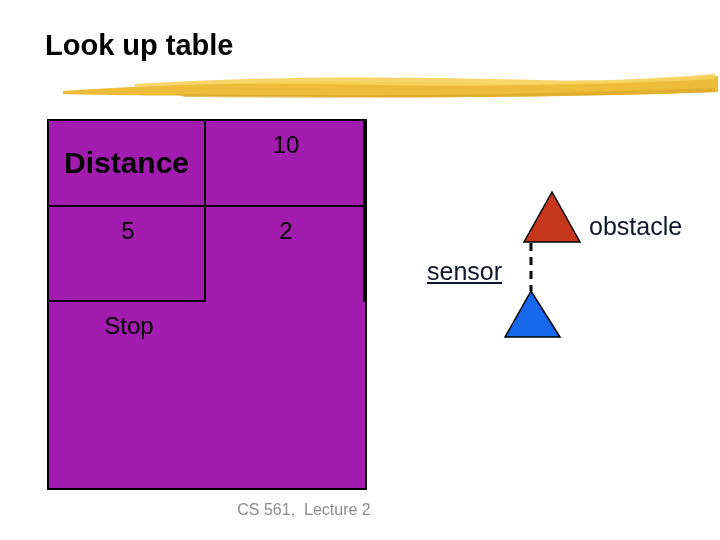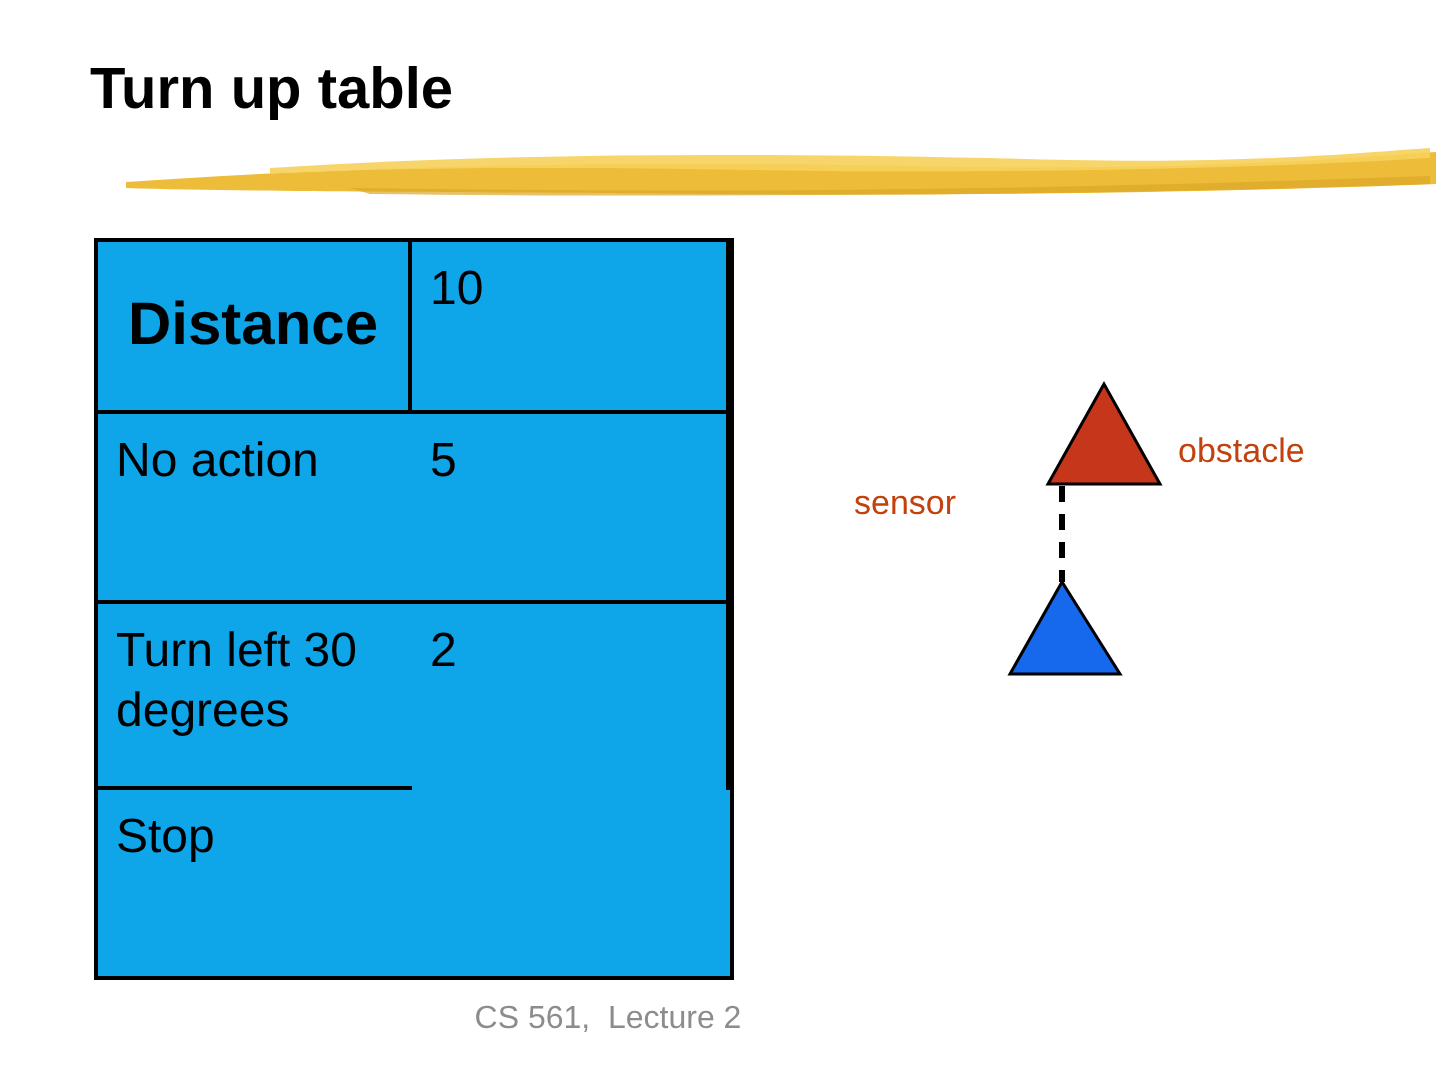--- a/index.html
+++ b/index.html
@@ -39,21 +39,22 @@
   .lookup-table {
     position: absolute;
     left: 47px;
     top: 119px;
     width: 320px;
     height: 371px;
     border: 2px solid #000000;
     display: grid;
     grid-template-columns: 157px 1fr;
     grid-template-rows: 86px 95px 93px 1fr;
-    background: #0ea5e9;
+    background: #a21caf;
+    text-align: center;
   }
   .cell {
     overflow: hidden;
   }
   .cell.col-left { border-right: 2px solid #000000; }
   .cell.row-inner { border-bottom: 2px solid #000000; }
   .cell.header {
     display: flex;
     align-items: center;
     justify-content: center;
@@ -69,62 +70,60 @@
   
   .diagram-svg {
     position: absolute;
     left: 420px;
     top: 185px;
     width: 300px;
     height: 160px;
   }
   .diagram-label {
     position: absolute;
-    font-size: 17px;
+    font-size: 25px;
     line-height: 30px;
-    color: #c2410c;
+    color: #0f172a;
     white-space: nowrap;
   }
   .label-obstacle { left: 589px; top: 211px; }
-  .label-sensor  { left: 427px; top: 237px; }
+  .label-sensor  { left: 427px; top: 256px; text-decoration: underline; }
   .label-agent   { left: 569px; top: 299px; }
 
   
   .slide-footer {
     position: absolute;
     left: 0;
     top: 501px;
     width: 608px;
     text-align: center;
     font-size: 16px;
     color: #8c8c8c;
     white-space: pre;
   }
 </style>
 </head>
 <body>
 
 <div class="stage">
 
-  <div class="slide-title">Turn up table</div>
+  <div class="slide-title">Look up table</div>
 
   <svg class="brush-svg" viewBox="0 0 665 40" preserveAspectRatio="none">
     <path d="M8,25 C120,17 260,14 400,17 C540,20 620,13 663,10 L663,26 C560,30 430,32 300,31 C180,30 70,30 8,28 Z" fill="#edbc38"></path>
     <path opacity="0.9" d="M80,18 C220,9 360,11 480,14 C570,16 630,10 660,8 L660,13 C560,19 430,21 320,19 C220,17 130,18 80,21 Z" fill="#f6d05a"></path>
     <path opacity="0.7" d="M120,28 C260,30 420,30 600,24 L660,22 L660,26 C520,31 300,33 130,31 Z" fill="#dca728"></path>
   </svg>
 
   <div class="lookup-table">
     <div class="cell header col-left row-inner">Distance</div>
 
     <div class="cell body col-left row-inner">10</div>
-    <div class="cell body row-inner">No action</div>
 
     <div class="cell body col-left row-inner">5</div>
-    <div class="cell body row-inner">Turn left 30 degrees</div>
 
     <div class="cell body col-left">2</div>
     <div class="cell body">Stop</div>
   </div>
 
   <svg class="diagram-svg" viewBox="0 0 300 160">
     <polygon points="132,7 104,57 160,57" stroke="#000000" stroke-width="1.5" fill="#c5361b"></polygon>
     <line x1="111" y1="58" x2="111" y2="106" stroke-width="3" stroke-dasharray="8,6" stroke="#000000"></line>
     <polygon points="111,106 85,152 140,152" stroke="#000000" stroke-width="1.5" fill="#1668ec"></polygon>
   </svg>

